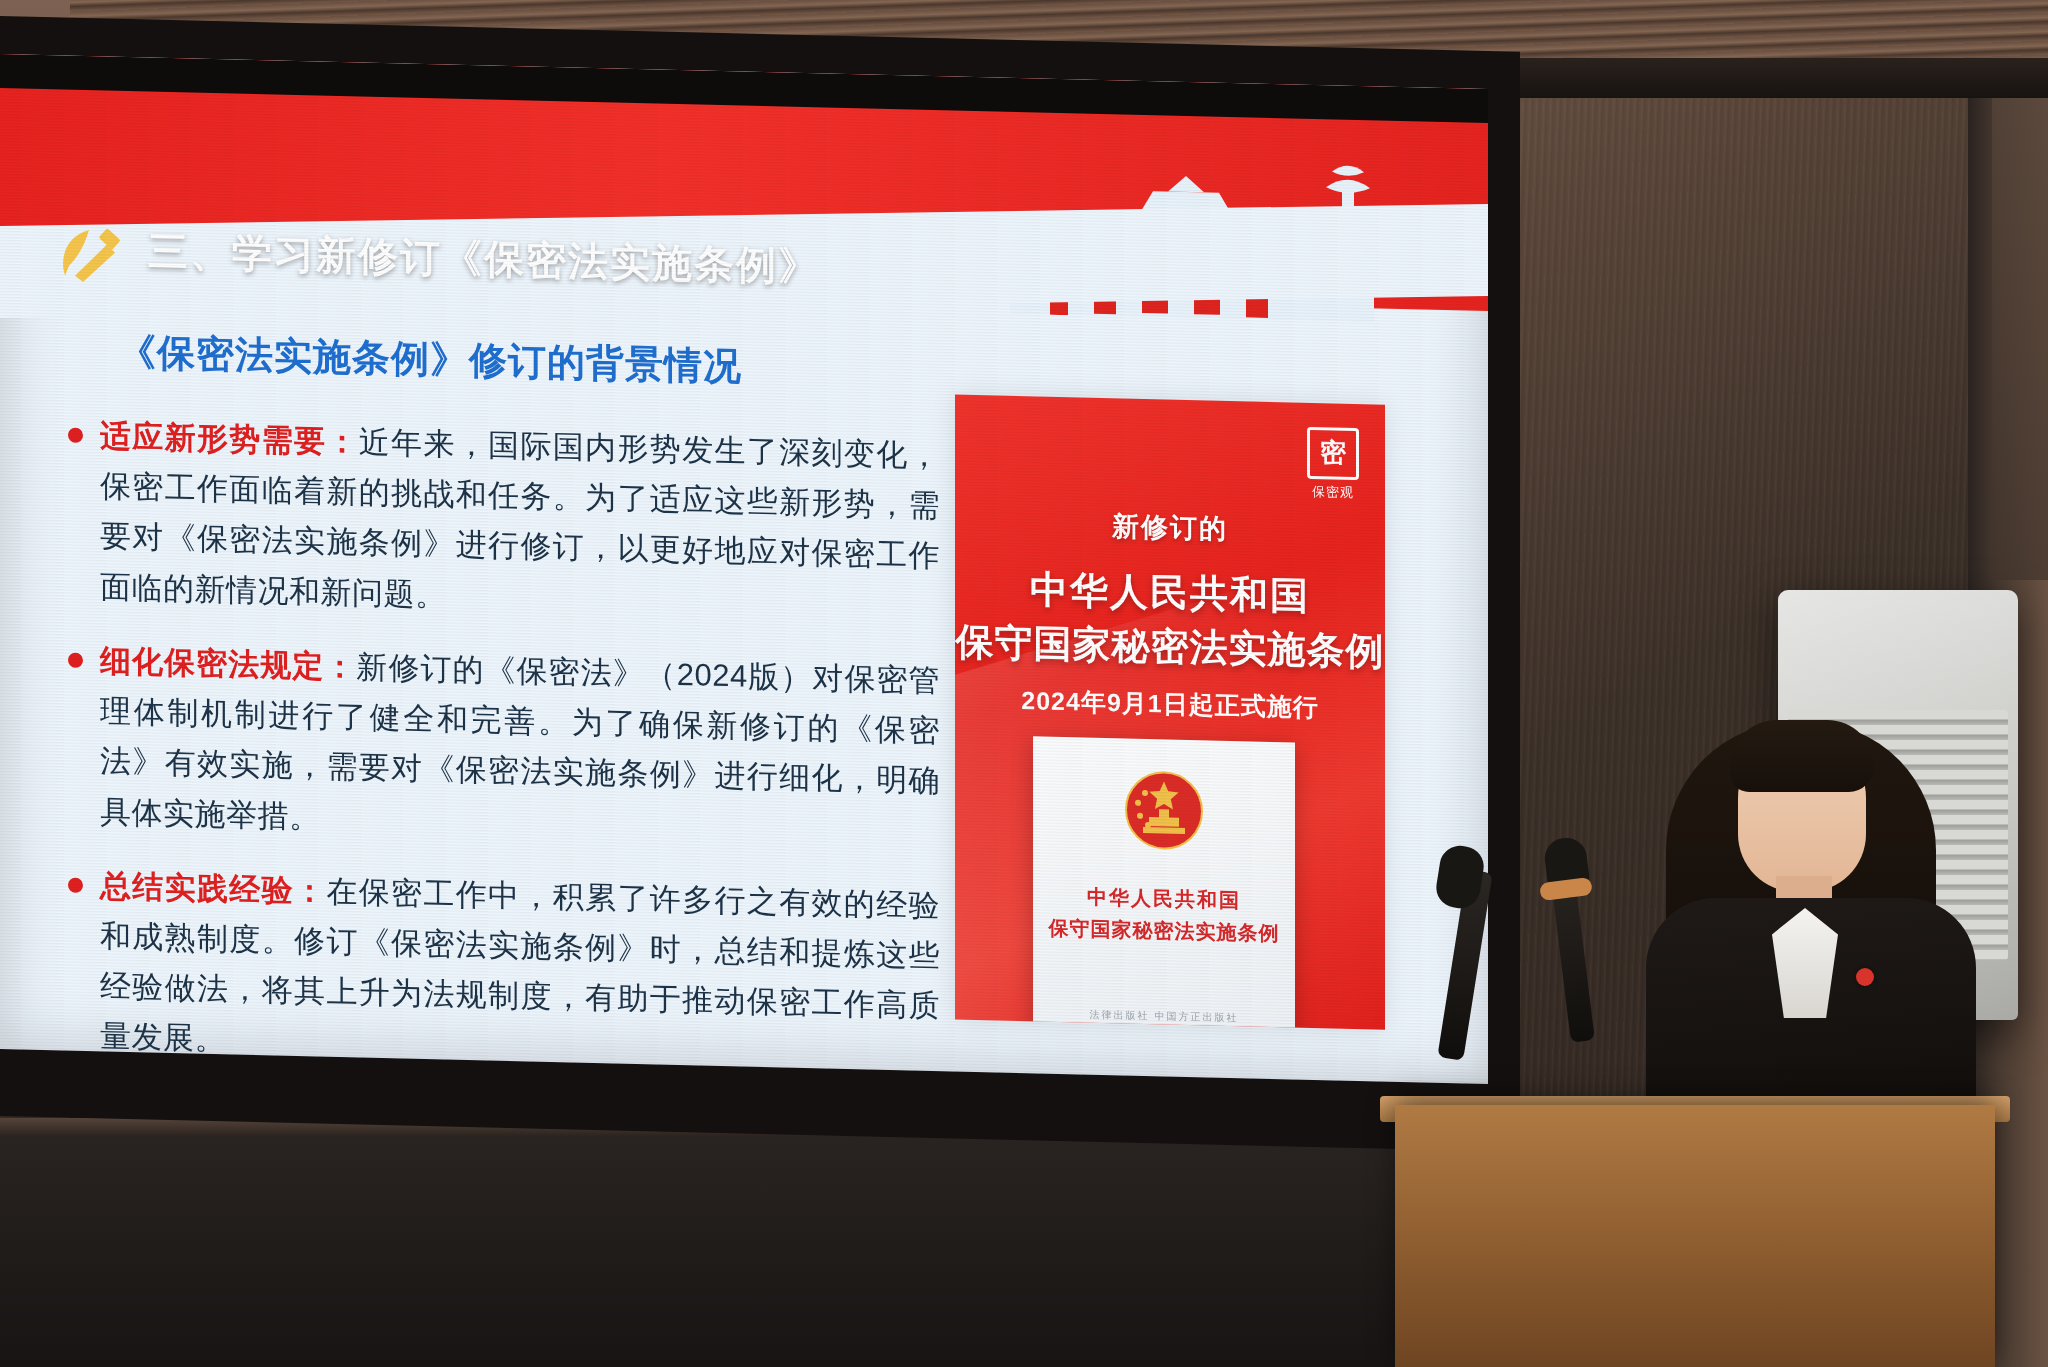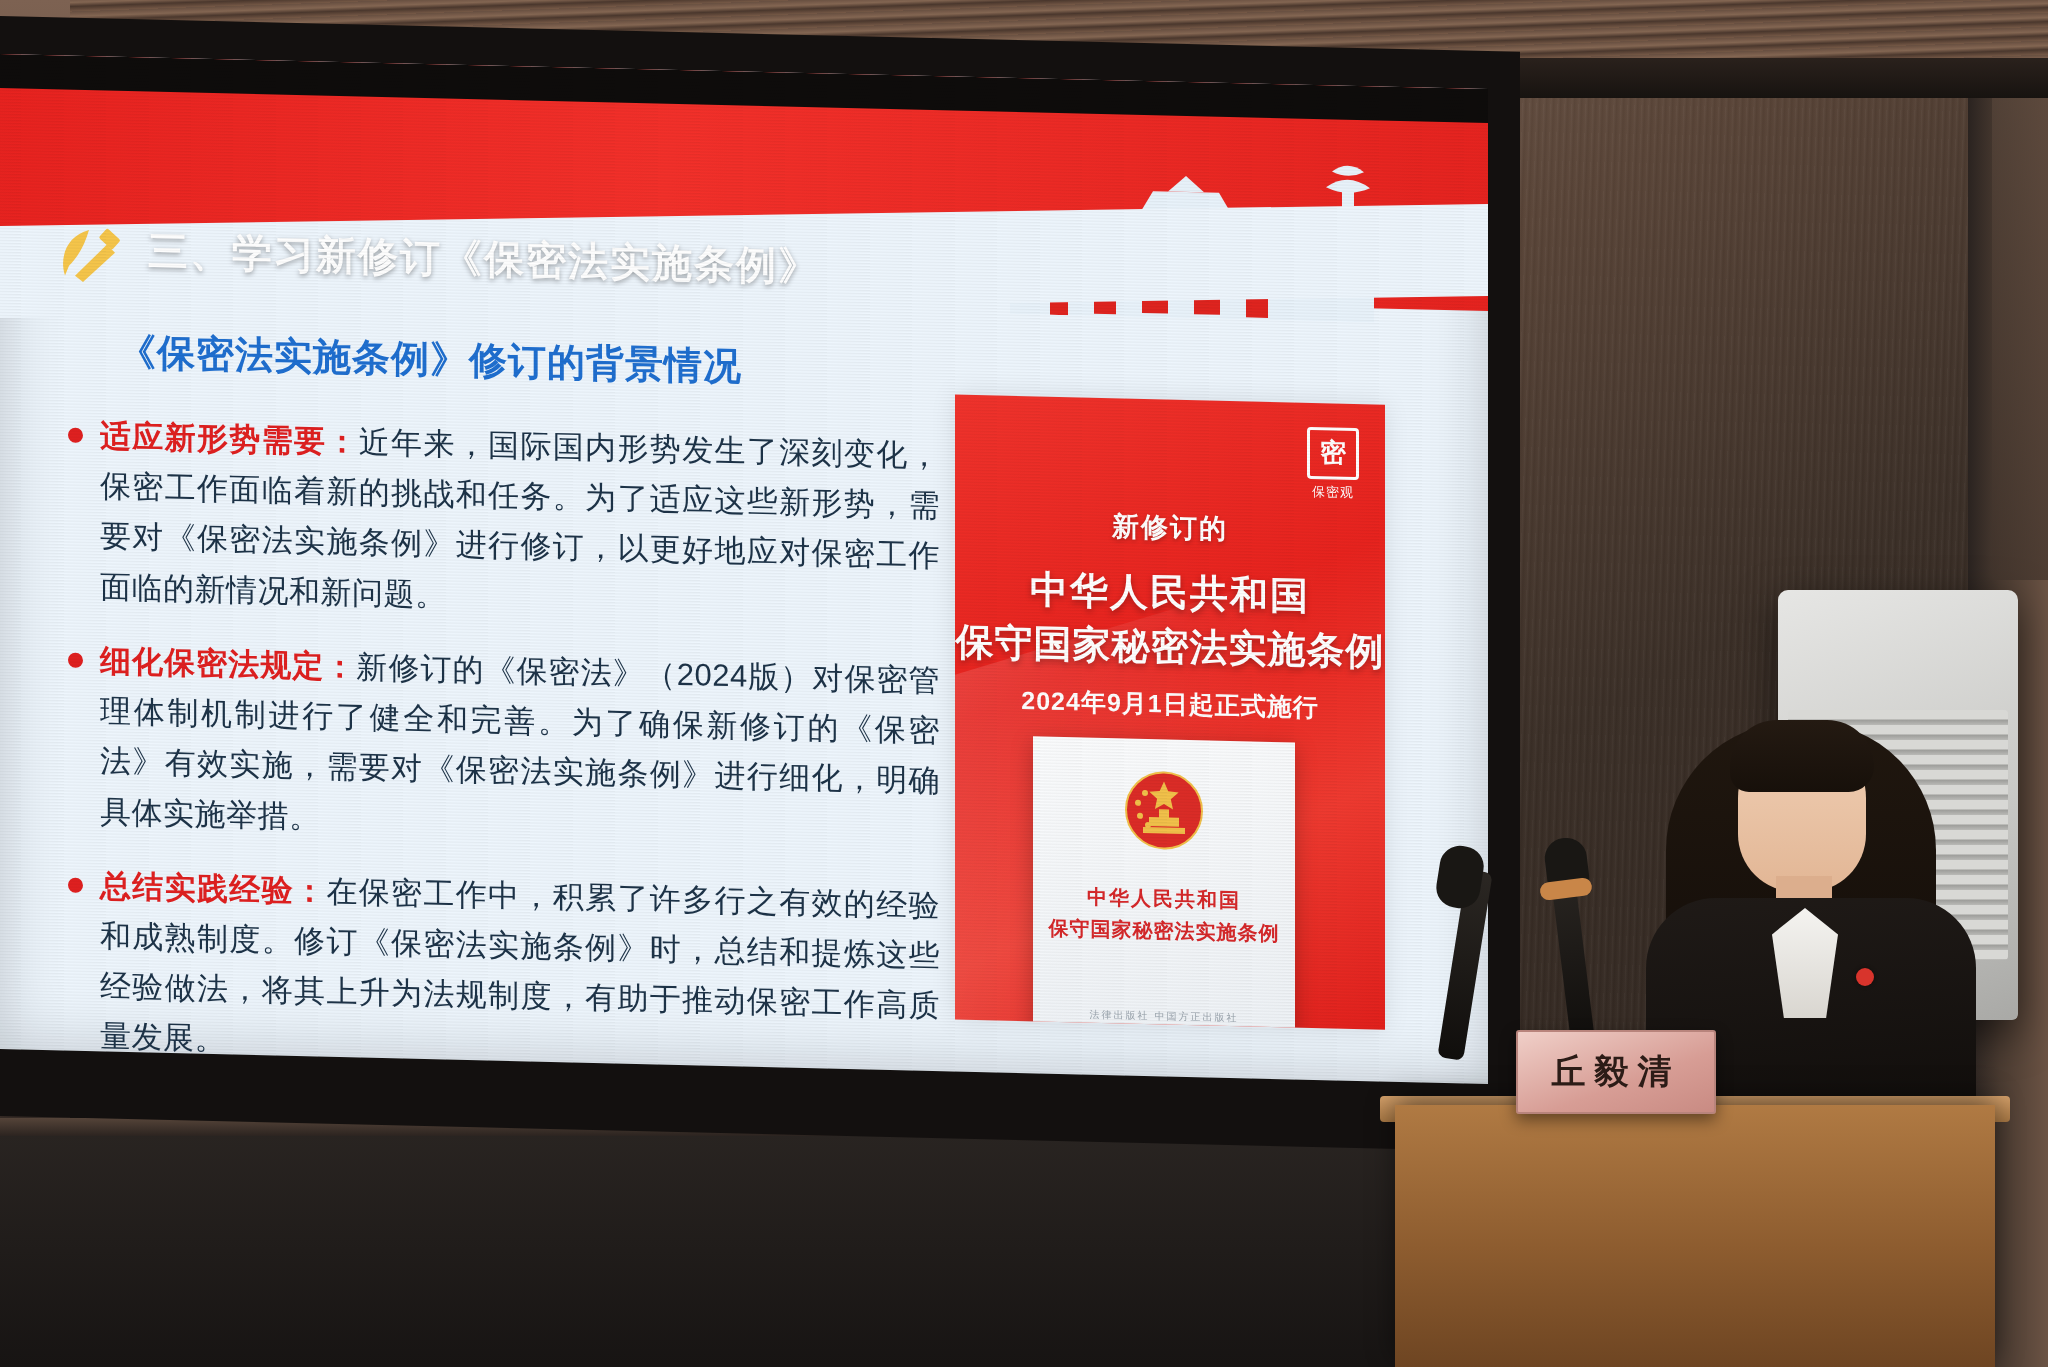--- a/index.html
+++ b/index.html
@@ -293,17 +293,14 @@
 
   <div class="mic mic1"></div>
   <div class="mic1-head"></div>
   <div class="mic mic2"></div>
   <div class="mic2-head"></div>
   <div class="mic-cap"></div>
 
   <div class="podium-top"></div>
   <div class="podium"></div>
 
-  <div class="nameplate">
-    <span>丘毅清</span>
-  </div>
 
 </div>
 
 </body></html>

